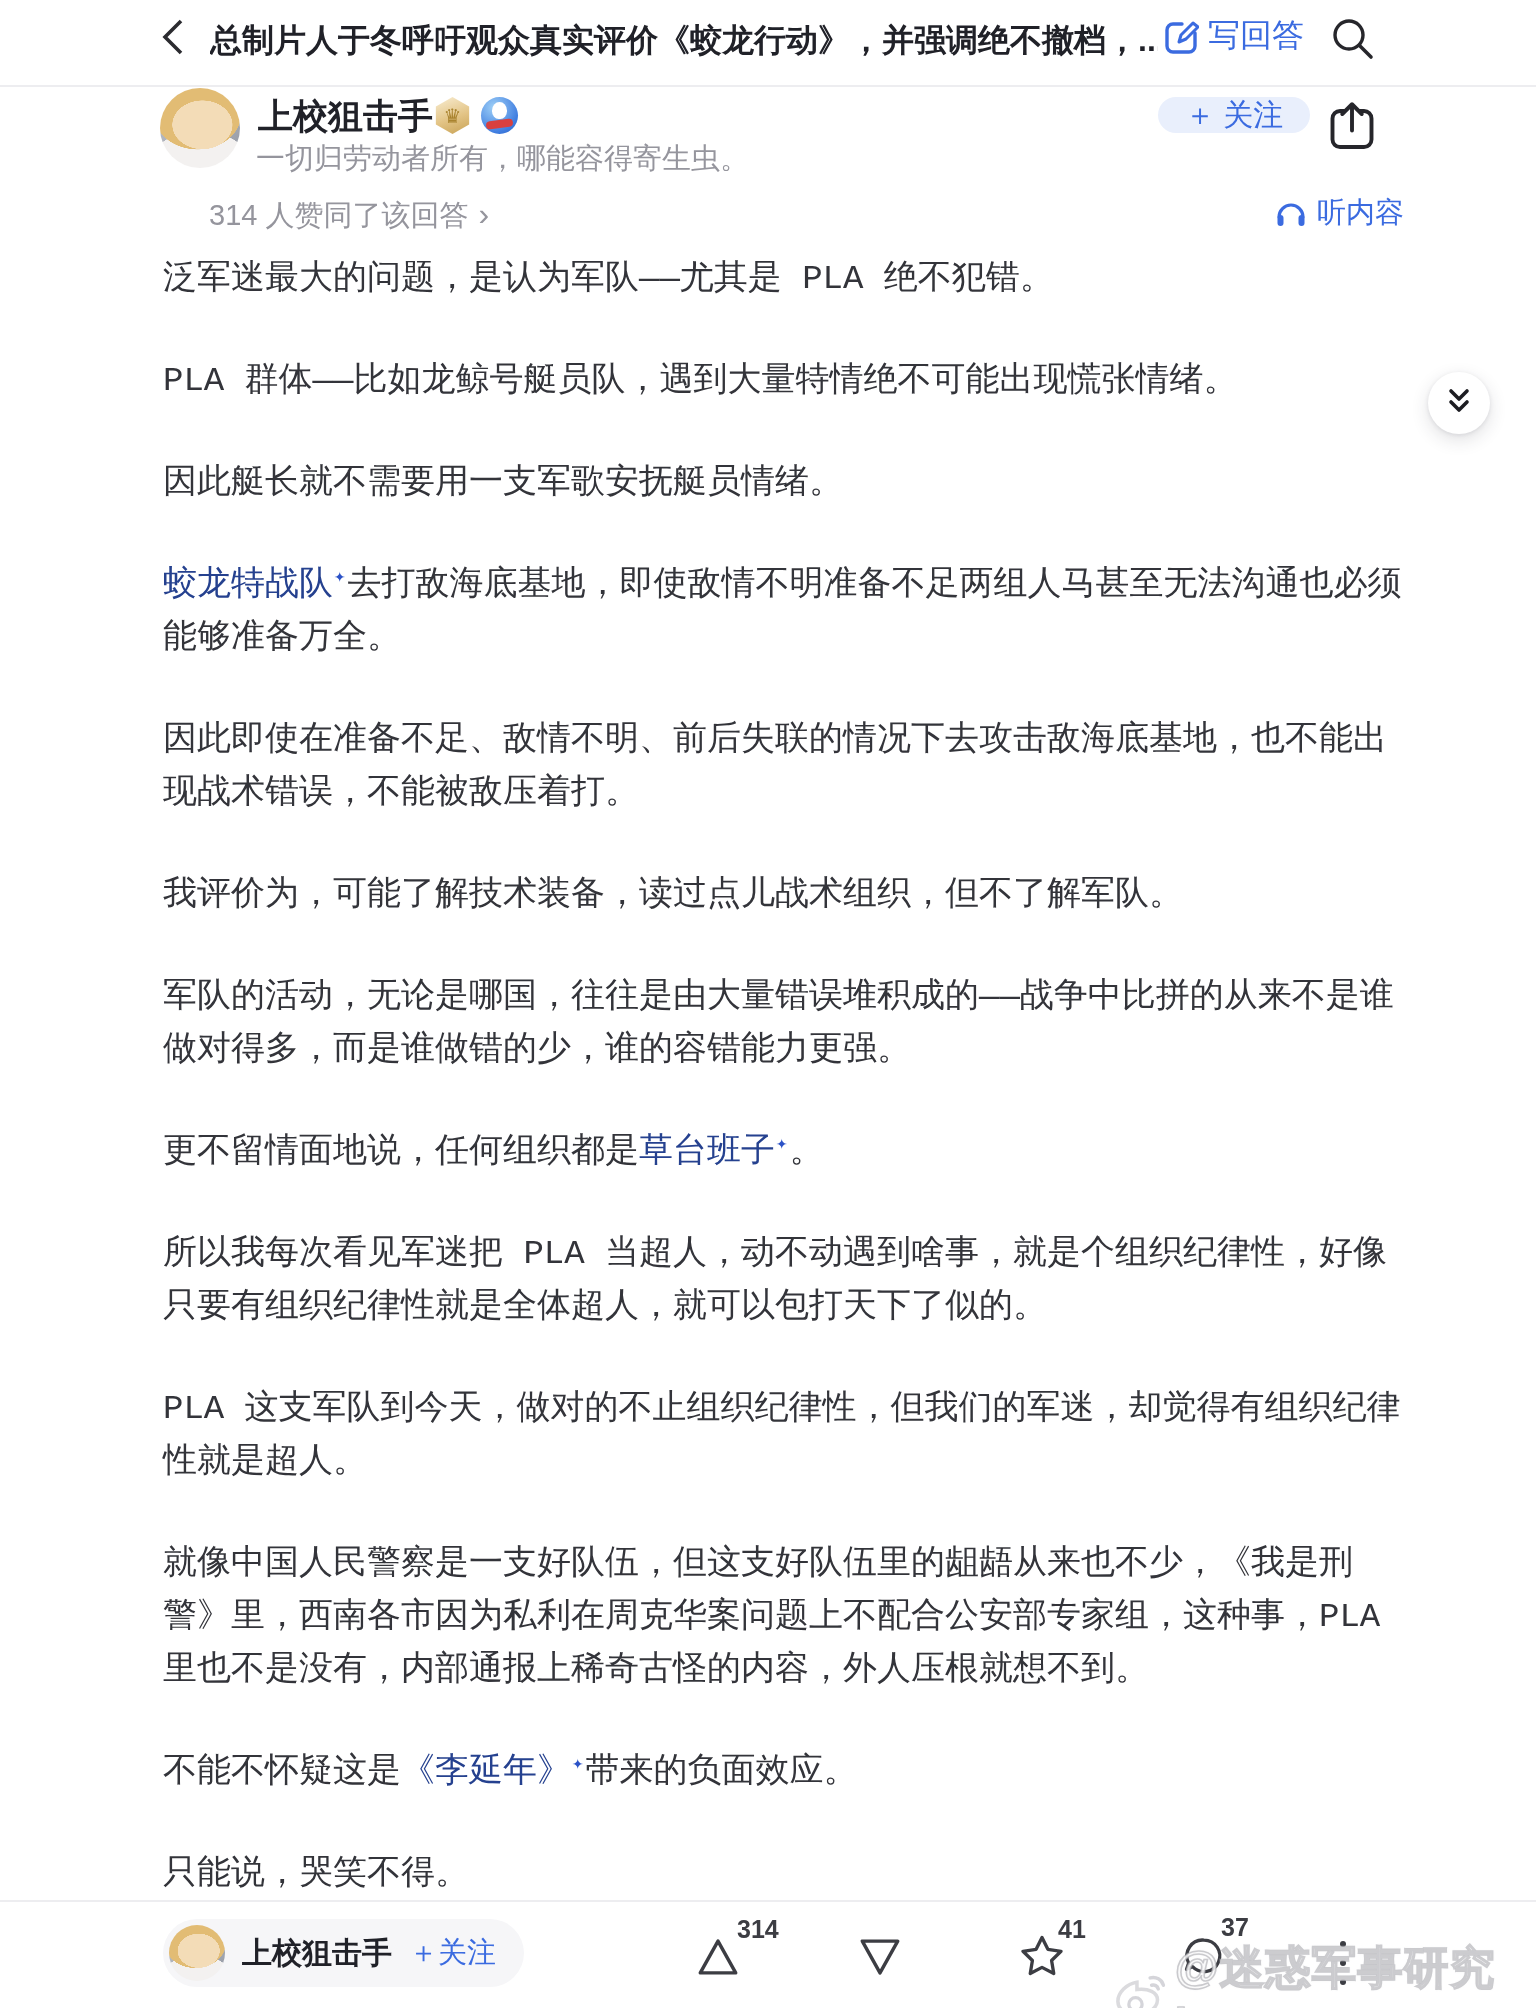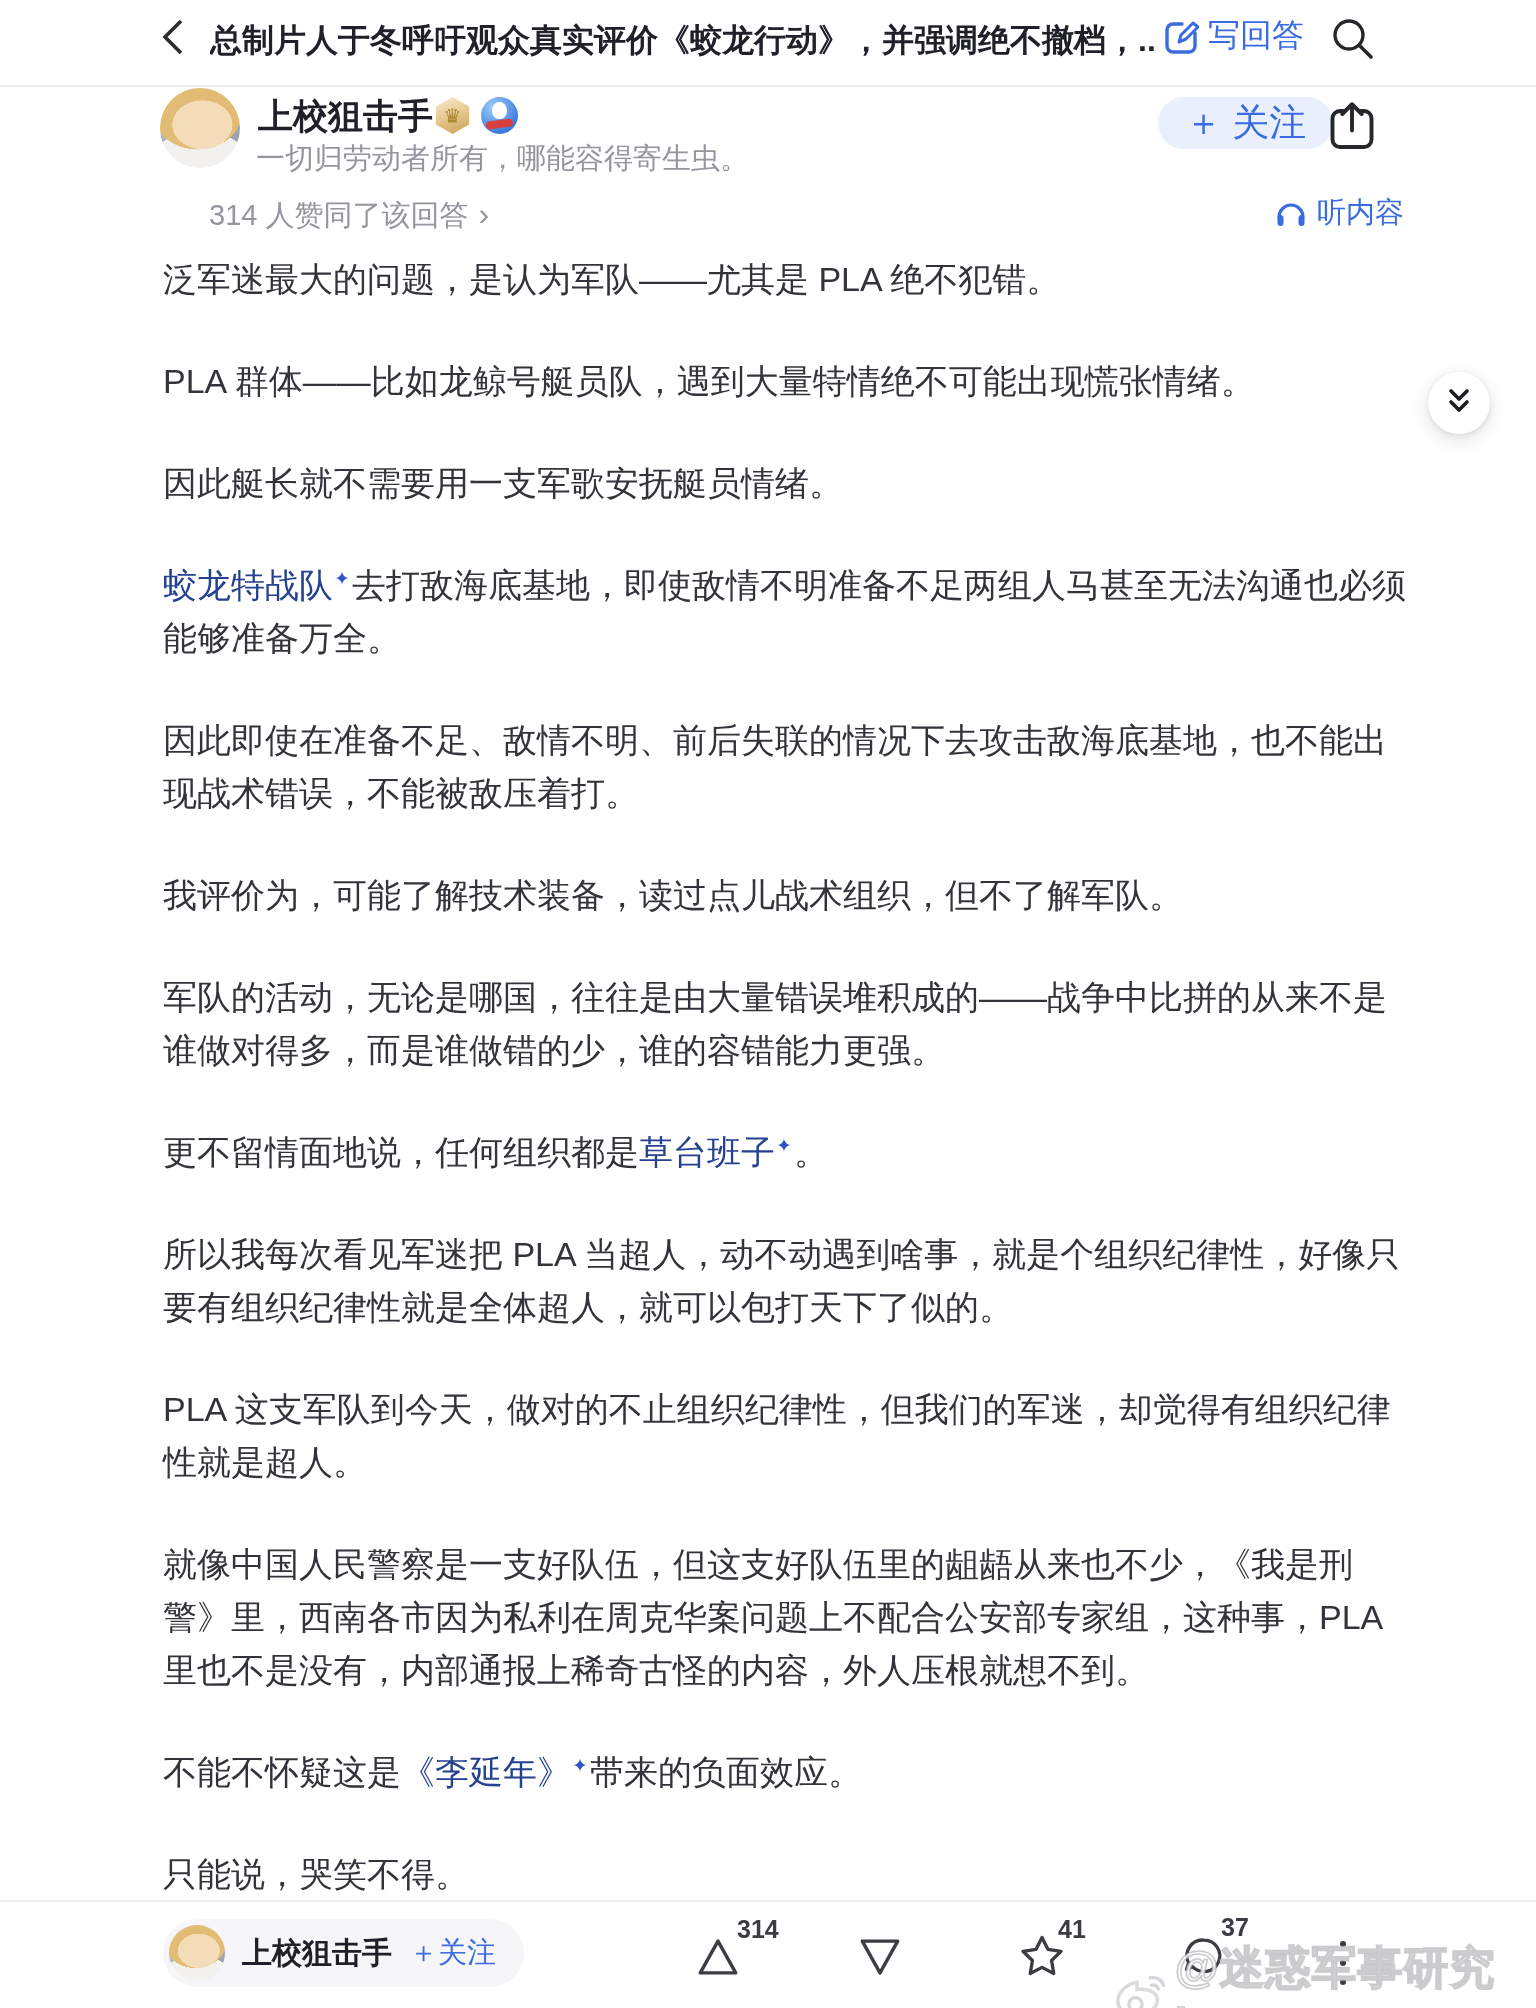--- a/index.html
+++ b/index.html
@@ -39,34 +39,34 @@
     background:linear-gradient(160deg,#f9eed4,#e3c486 55%,#c7a153);
     display:flex;align-items:center;justify-content:center;}
   .badge-crown::before{content:"♛";font-size:20px;color:#a9832f;line-height:1;}
   .badge-bear{left:481px;top:97px;width:37px;height:37px;border-radius:50%;overflow:hidden;
     background:radial-gradient(circle at 35% 28%,#9ed0f7,#3f7de0 70%,#2b5fc0);}
   .badge-bear::before{content:"";position:absolute;left:11px;top:5px;width:15px;height:17px;
     background:#fff;border-radius:50% 50% 45% 45%;}
   .badge-bear::after{content:"";position:absolute;left:5px;top:23px;width:27px;height:8px;
     background:#d84040;border-radius:4px;transform:rotate(-8deg);}
   .author-bio{left:256px;top:139px;font-size:29px;color:var(--text-gray);}
-  .follow-pill{left:1158px;top:97px;height:52px;padding:0 27px;border-radius:26px;
+  .follow-pill{left:1158px;top:97px;height:36px;padding:0 27px;border-radius:26px;
     background:var(--pill-bg);display:flex;align-items:center;
-    color:var(--accent-blue);font-size:37px;font-weight:500;cursor:pointer;}
+    color:var(--accent-blue);font-size:30px;font-weight:500;cursor:pointer;}
 
   
   .meta-left{left:161px;top:196px;display:flex;align-items:center;gap:10px;
     font-size:29px;color:var(--text-gray);cursor:pointer;margin-left:48px;}
   .meta-left .chev{font-size:32px;line-height:1;transform:translateY(-2px);}
   .meta-right{left:1274px;top:193px;display:flex;align-items:center;gap:9px;
     color:var(--accent-blue);font-size:29px;cursor:pointer;}
 
   
   #answer-body{left:163px;top:253px;width:1250px;font-size:34px;line-height:53px;
-    color:var(--body-text);}
+    color:var(--body-text);font-family:Liberation Mono, monospace;}
   #answer-body p{margin:0 0 49px 0;}
   .body-link{color:var(--link-blue);text-decoration:none;cursor:pointer;text-align:right;}
   .link-ref{color:#2b52c7;font-size:19px;vertical-align:super;line-height:0;margin:0 2px 0 1px;}
 
   
   .float-btn{left:1428px;top:372px;width:62px;height:62px;border-radius:50%;background:#fff;
     box-shadow:0 6px 18px rgba(40,40,60,.14),0 1px 4px rgba(40,40,60,.10);
     display:flex;align-items:center;justify-content:center;cursor:pointer;}
 
   

